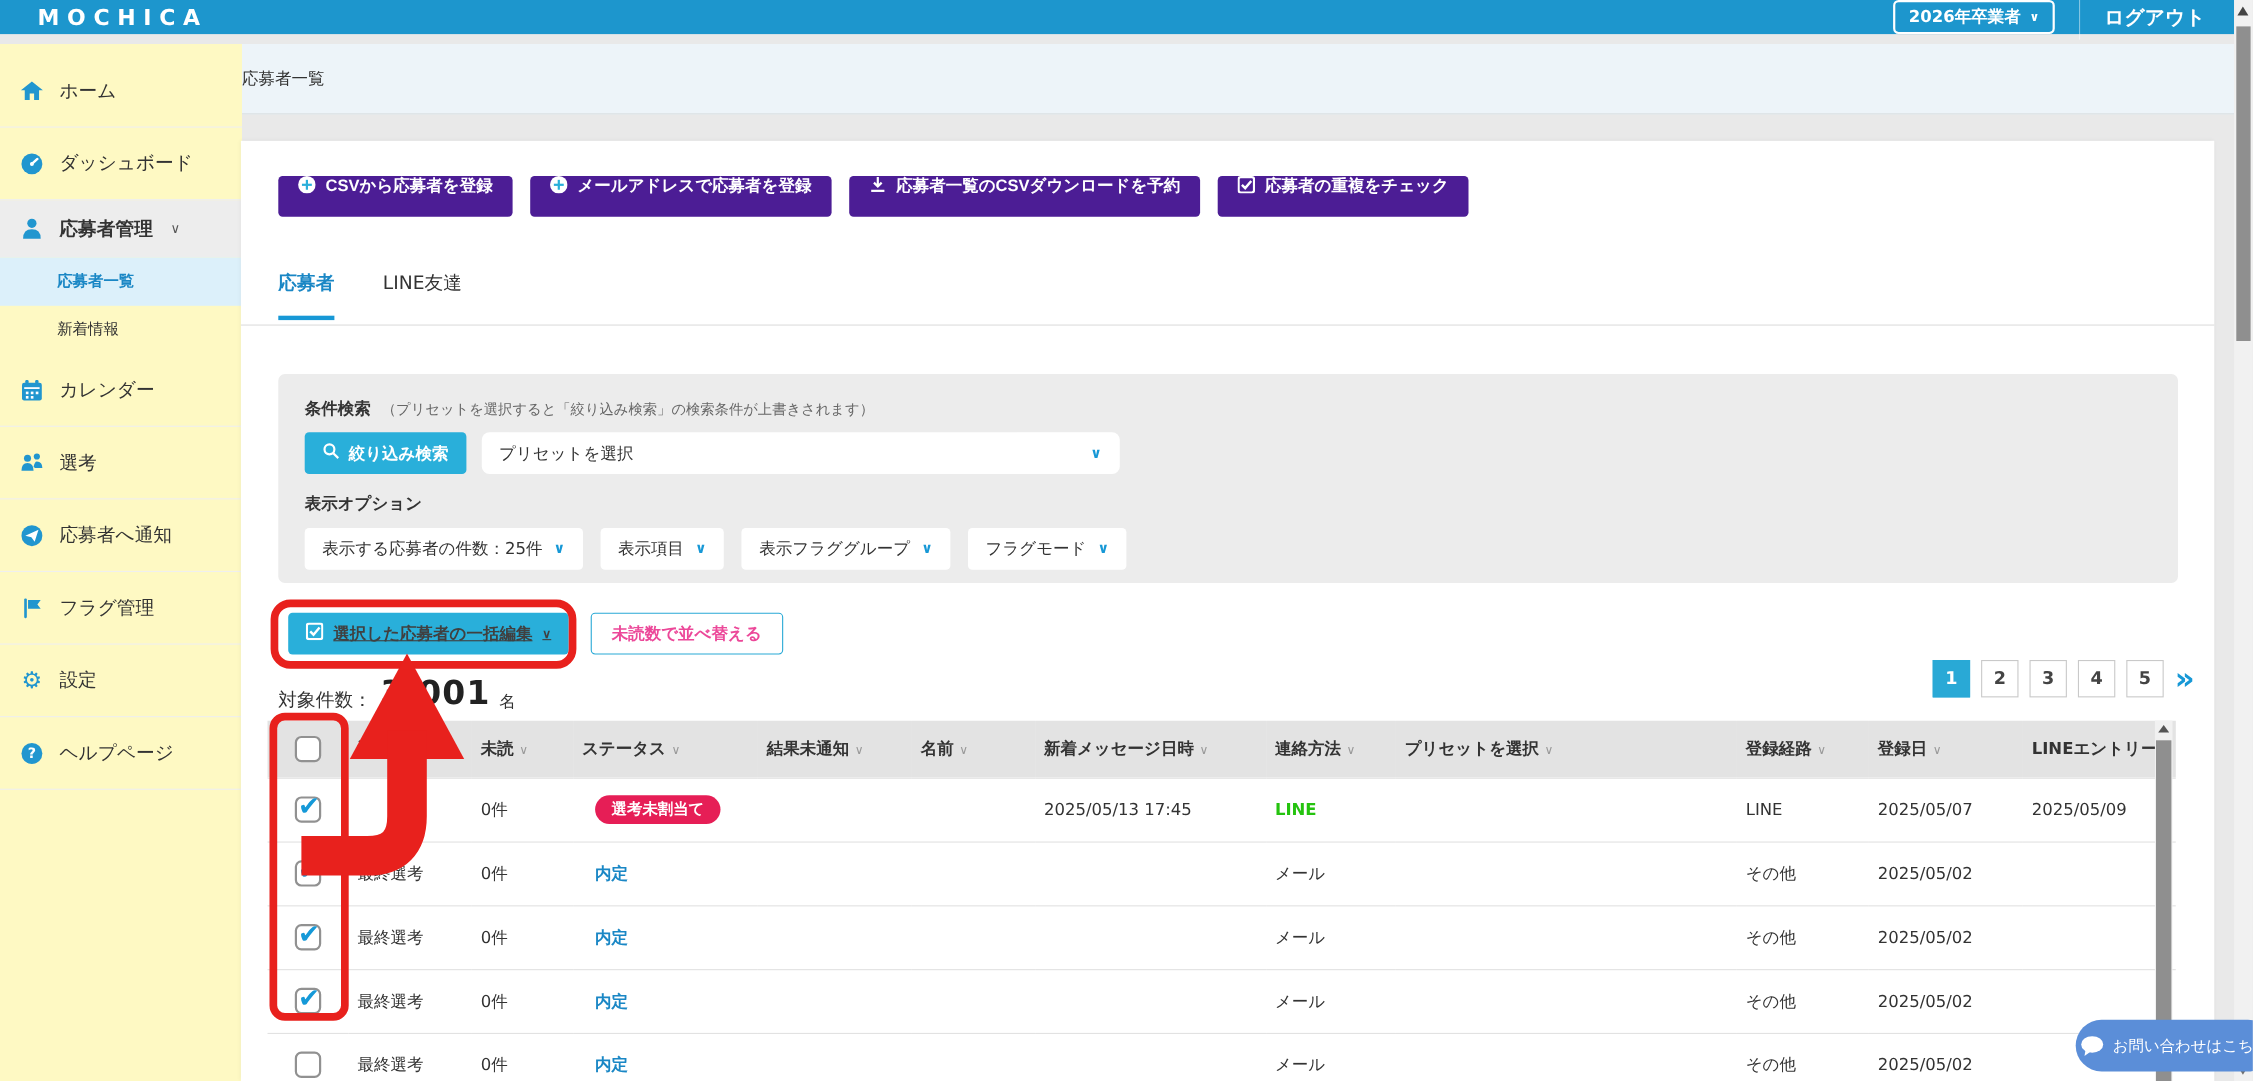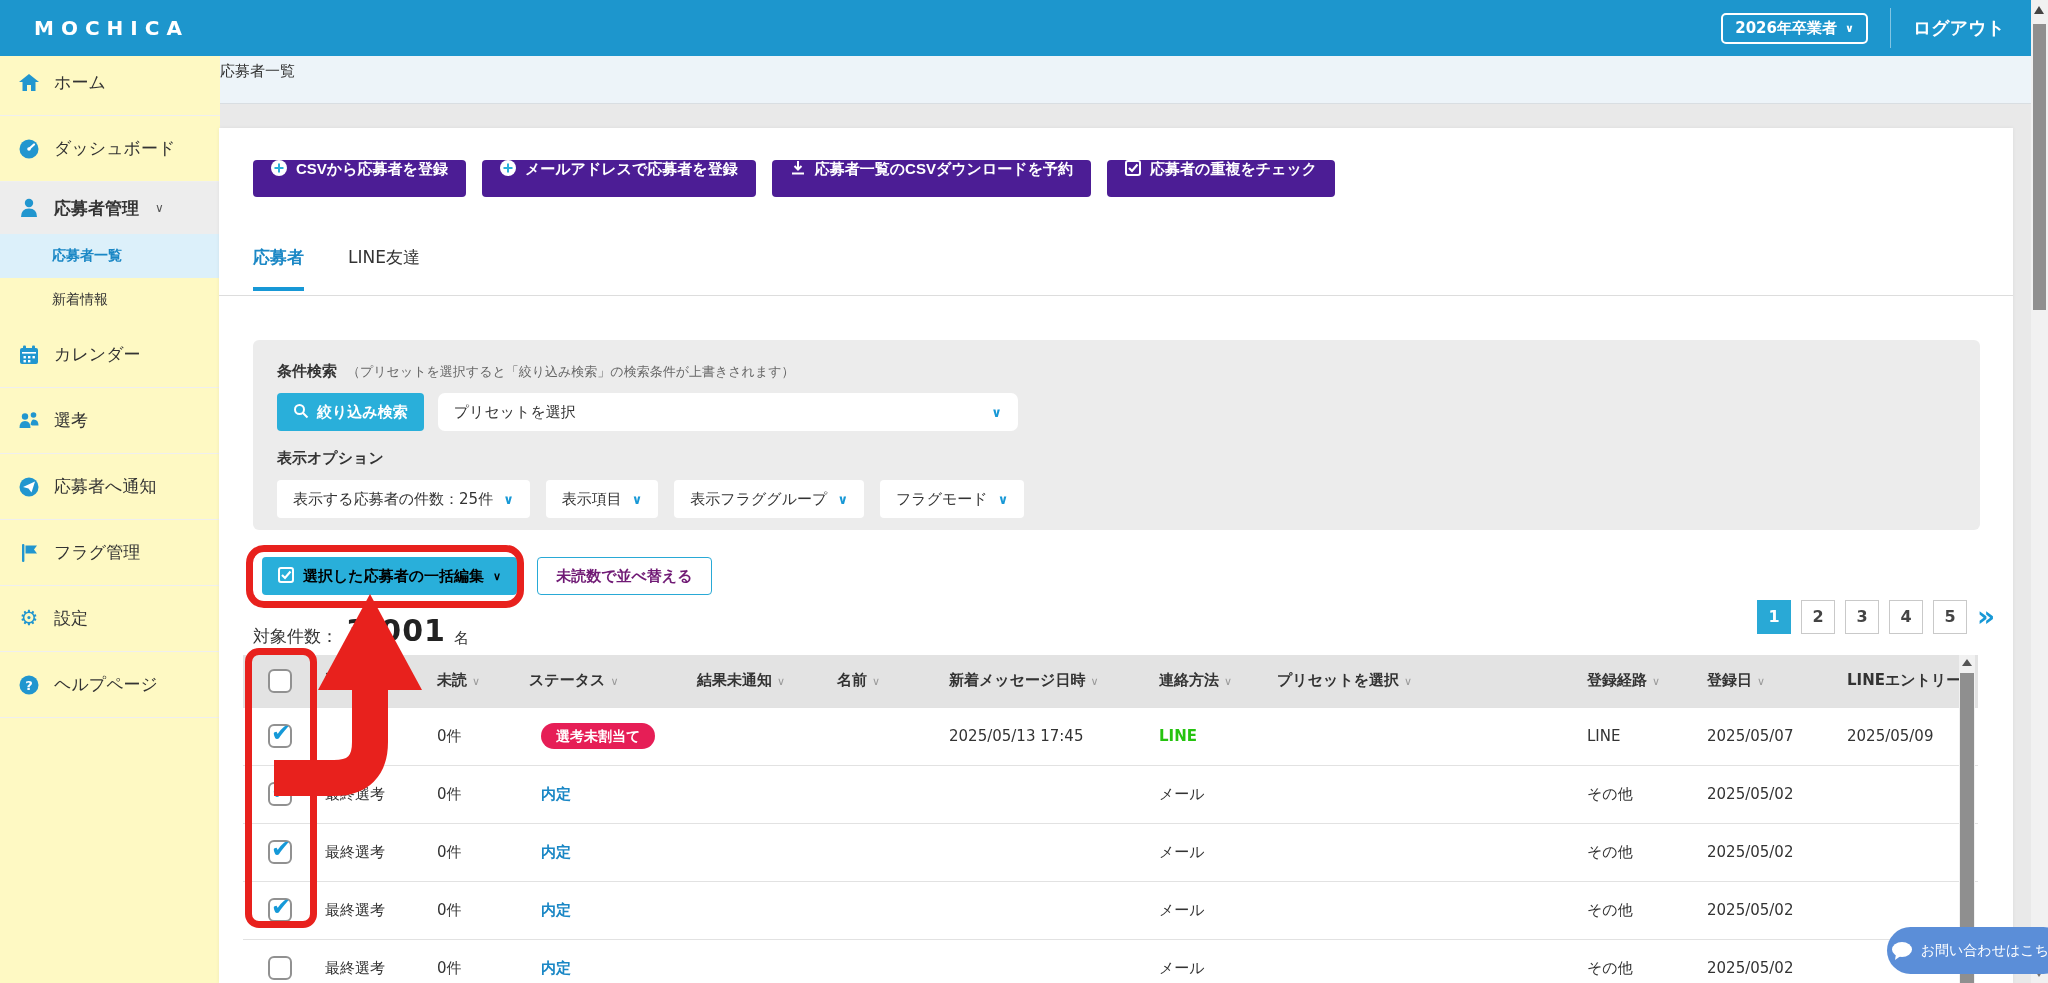--- a/index.html
+++ b/index.html
@@ -1,21 +1,21 @@
 <!DOCTYPE html>
 <html><head>
 <meta charset="utf-8">
 <style>
   * { margin:0; padding:0; box-sizing:border-box; }
   html,body { width:2048px; height:983px; }
   body { font-family:"DejaVu Sans","Liberation Sans",sans-serif; background:#e9e9e9; overflow:hidden; }
   #root { position:relative; width:2048px; height:983px; background:#e9e9e9; overflow:hidden; }
 
   
-  .topbar { position:absolute; left:0; top:0; width:2031px; height:56px; background:#1d96cd; display:flex; align-items:center; z-index:10; }
+  .topbar { position:absolute; left:0; top:0; width:2031px; height:31px; background:#1d96cd; display:flex; align-items:center; z-index:10; }
   .logo { margin-left:34px; color:#fff; font-size:20px; font-weight:bold; letter-spacing:7px; }
   .topbar-right { margin-left:auto; display:flex; align-items:center; height:100%; }
   .grad-btn { border:2px solid #fff; border-radius:5px; color:#fff; font-size:15px; font-weight:bold; padding:4px 12px; display:flex; align-items:center; gap:8px; cursor:pointer; }
   .grad-btn .chev-w { font-size:11px; }
   .topbar-divider { width:1px; height:40px; background:rgba(255,255,255,.45); margin:0 22px; }
   .logout { color:#fff; font-size:18px; font-weight:bold; margin-right:26px; cursor:pointer; }
 
   
   .breadcrumb-bar { position:absolute; left:198px; top:40px; width:1833px; height:64px; background:#edf4f9; border-bottom:1px solid #d9dee2; display:flex; align-items:center; }
   .breadcrumb-bar span { margin-left:22px; font-size:15px; color:#333; }
@@ -58,23 +58,23 @@
   .panel-row2 { display:flex; align-items:center; gap:14px; margin-top:12px; }
   .btn-filter { background:#29afda; color:#fff; font-size:15px; font-weight:bold; border:none; border-radius:4px; height:38px; padding:0 16px; display:flex; align-items:center; gap:8px; cursor:pointer; }
   .preset-select { width:580px; height:38px; background:#fff; border-radius:7px; display:flex; align-items:center; justify-content:space-between; padding:0 16px; font-size:15px; color:#333; cursor:pointer; }
   .chev-b { color:#1798d6; font-size:13px; font-weight:bold; }
   .disp-label { font-size:15px; font-weight:bold; color:#333; margin-top:18px; }
   .panel-row4 { display:flex; gap:16px; margin-top:12px; }
   .dd-white { background:#fff; border:none; border-radius:4px; height:38px; padding:0 16px; font-size:15px; color:#333; display:flex; align-items:center; gap:10px; cursor:pointer; }
 
   
   .actions { position:absolute; left:262px; top:557px; display:flex; gap:20px; z-index:5; }
-  .btn-bulk { background:#29afda; color:#000000; font-size:15px; font-weight:bold; border:none; border-radius:4px; height:38px; padding:0 16px; display:flex; align-items:center; gap:9px; cursor:pointer; }
+  .btn-bulk { background:#29afda; color:#404040; font-size:15px; font-weight:bold; border:none; border-radius:4px; height:38px; padding:0 16px; display:flex; align-items:center; gap:9px; cursor:pointer;text-decoration:underline; }
   .btn-bulk .chev-w { font-size:11px; }
-  .btn-sort { background:#fff; color:#701a75; font-size:15px; font-weight:bold; border:1px solid #29a9d6; border-radius:4px; height:38px; padding:0 18px; display:flex; align-items:center; cursor:pointer; }
+  .btn-sort { background:#fff; color:#ec4899; font-size:15px; font-weight:bold; border:1px solid #29a9d6; border-radius:4px; height:38px; padding:0 18px; display:flex; align-items:center; cursor:pointer; }
 
   
   .summary { position:absolute; left:253px; top:613px; display:flex; align-items:flex-end; z-index:4; }
   .summary .lbl { font-size:17px; color:#333; }
   .summary .cnt { font-size:30px; font-weight:bold; color:#222; margin-left:8px; letter-spacing:1px; }
   .summary .unit { font-size:15px; color:#333; margin-left:8px; }
   .pagination { position:absolute; left:1757px; top:600px; display:flex; align-items:center; gap:10px; z-index:5; }
   .page { width:34px; height:34px; line-height:32px; text-align:center; background:#fff; border:1px solid #c9c9c9; font-size:16px; font-weight:bold; color:#444; cursor:pointer; }
   .page.active { background:#29a9d6; border-color:#29a9d6; color:#fff; }
   .page-next { color:#1798d6; font-size:28px; font-weight:bold; line-height:30px; cursor:pointer; }

